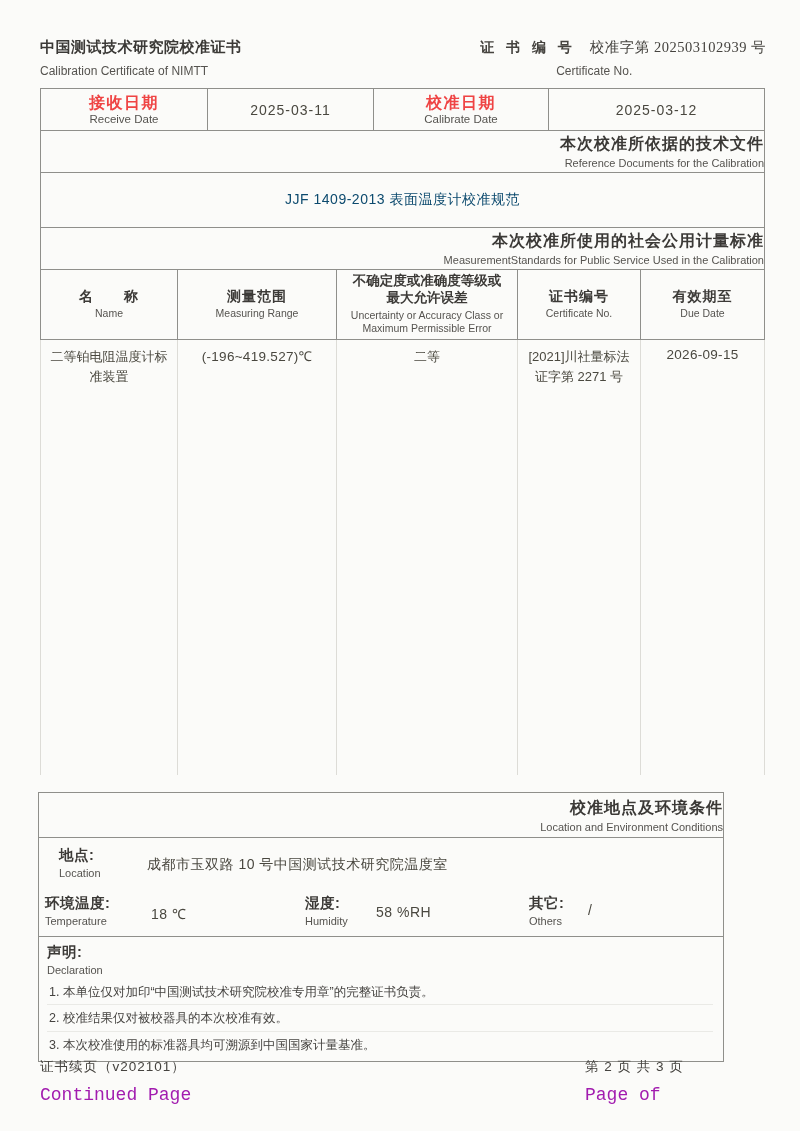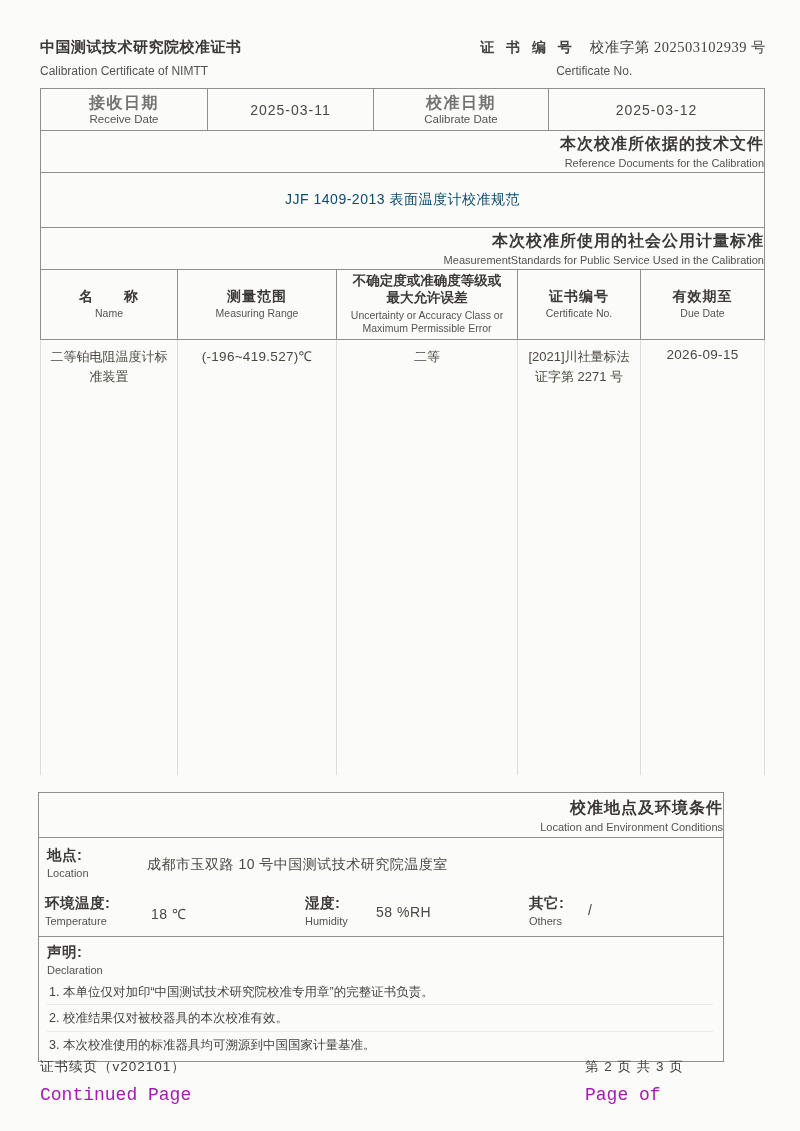--- a/index.html
+++ b/index.html
@@ -22,21 +22,21 @@
 
   
   .t1{position:absolute; left:40px; top:88px; width:725px;}
   .t1-grid{border:1px solid #8f8f8b;}
   .row{display:flex; box-sizing:border-box;}
   .bb{border-bottom:1px solid #8f8f8b;}
   .cell{box-sizing:border-box; display:flex; flex-direction:column; align-items:center; justify-content:center; text-align:center;}
   .vr{border-right:1px solid #8f8f8b;}
 
   .r-dates{height:42px;}
-  .lbl-zh{font-size:16px; font-weight:600; letter-spacing:1.5px; color:#737373; line-height:1.15;}
+  .lbl-zh{font-size:16px; font-weight:600; letter-spacing:1.5px; color:#ef4444; line-height:1.15;}
   .lbl-en{font-size:11.5px; color:#55534f; margin-top:1px;}
   .val{font-size:14px; letter-spacing:1px; color:#49473f;}
 
   .r-title{height:42px; flex-direction:column; align-items:flex-end; justify-content:center; text-align:center;}
   .sec-zh{font-size:16px; font-weight:600; letter-spacing:1px; color:#3b3936;}
   .sec-en{font-size:11px; color:#55534f; margin-top:2px;}
   .r-ref{height:55px; align-items:center; justify-content:center;}
   .ref-text{font-size:14px; letter-spacing:.5px; color:#0c4a6e; width:100%; text-align:center;}
 
   .r-colhead{height:69px;}
@@ -174,21 +174,21 @@
     </div>
   </div>
 
   <div class="t2">
     <div class="row r-title bb">
       <div class="sec-zh">校准地点及环境条件</div>
       <div class="sec-en">Location and Environment Conditions</div>
     </div>
 
     <div class="t2-body">
-      <div class="fld" style="left:8px; top:8px;">
+      <div class="fld" style="left:20px; top:8px;">
         <div class="fld-zh">地点:</div>
         <div class="fld-en">Location</div>
       </div>
       <div class="fld-val serif" style="left:108px; top:18px;">成都市玉双路 10 号中国测试技术研究院温度室</div>
 
       <div class="fld" style="left:6px; top:56px;">
         <div class="fld-zh">环境温度:</div>
         <div class="fld-en">Temperature</div>
       </div>
       <div class="fld-val serif" style="left:112px; top:66px;">18 ℃</div>

